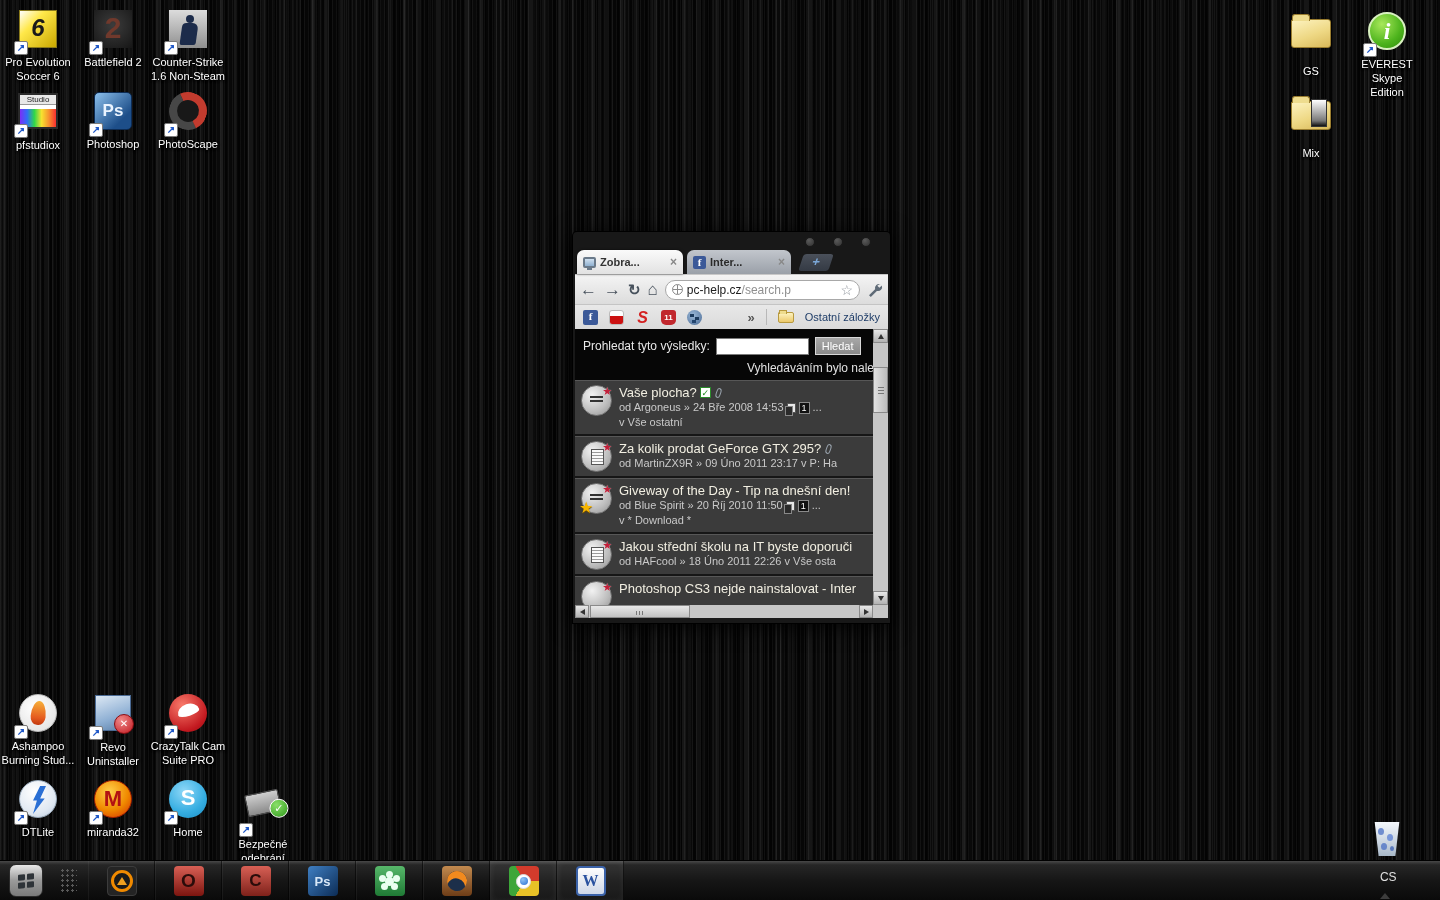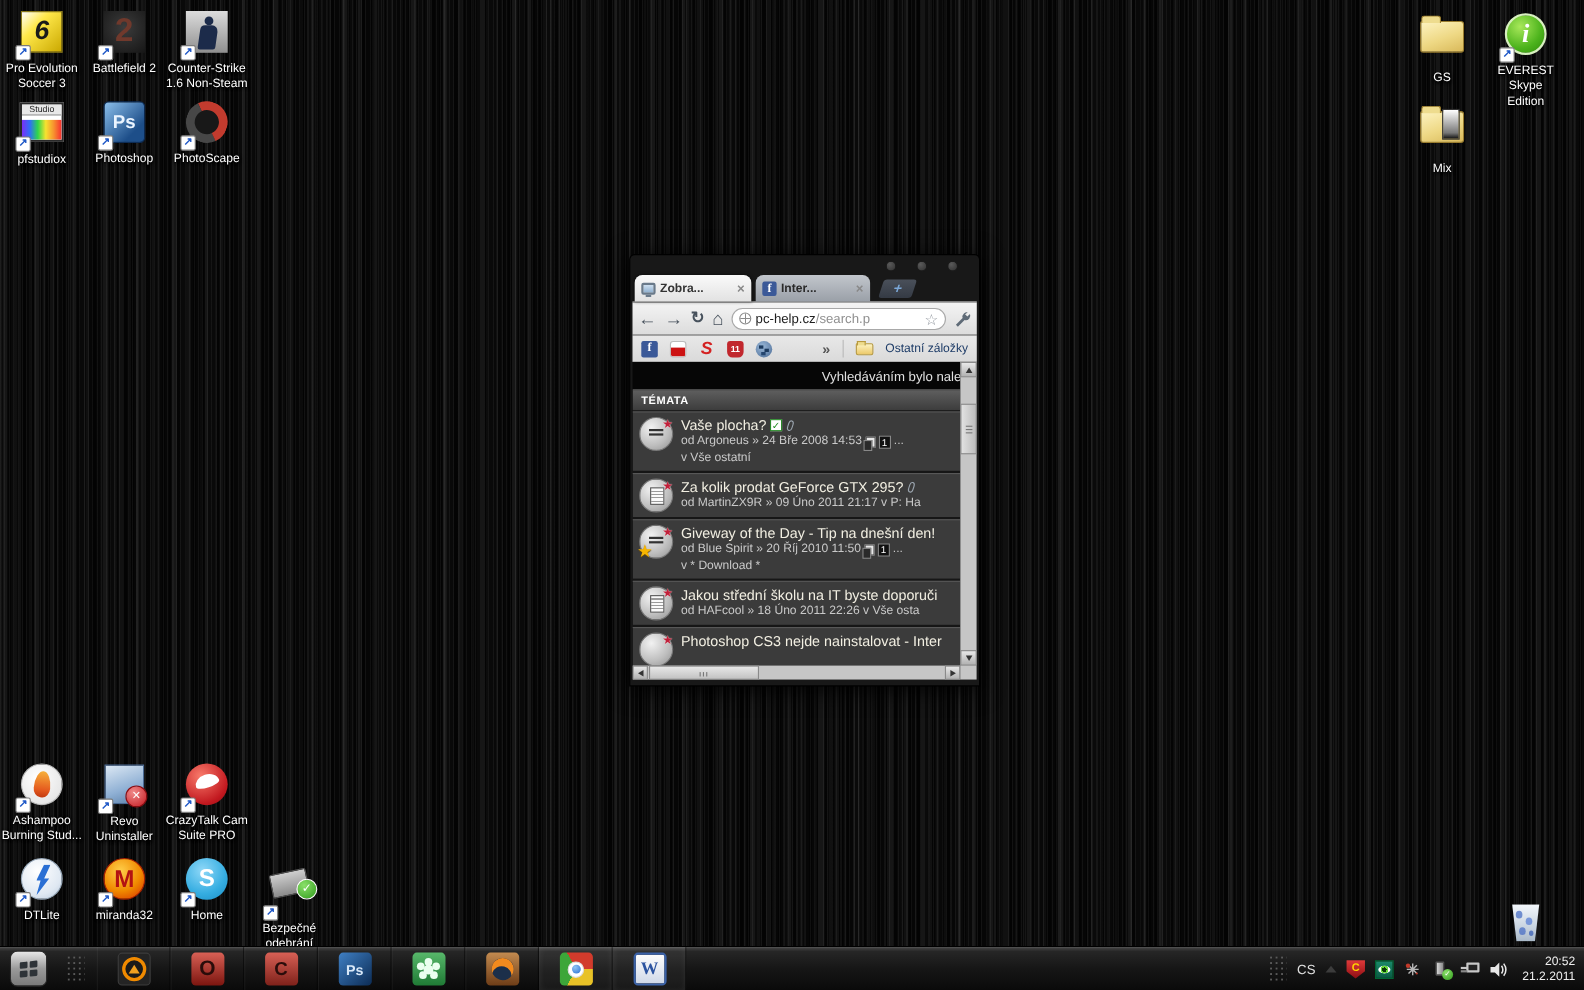--- a/index.html
+++ b/index.html
@@ -227,21 +227,21 @@
   .ap-ff:after { content:""; width:20px; height:20px; border-radius:50%; background:#1c2f4a;
                  box-shadow:inset -4px 5px 0 1px #f28a1e; transform:rotate(-30deg); }
   .ap-chrome { background:conic-gradient(from 210deg, #3da639 0 120deg, #d23b2c 120deg 240deg, #e8c227 240deg 360deg); position:relative; }
   .ap-chrome:after { content:""; width:13px; height:13px; border-radius:50%; background:#fff;
                      box-shadow:inset 0 0 0 3px #fff; border:1px solid #ddd; }
   .ap-chrome:before { content:""; position:absolute; z-index:2; width:8px; height:8px; border-radius:50%;
                       background:radial-gradient(circle at 35% 30%, #8fc4f4, #2a6fd4); }
   .ap-word { background:linear-gradient(#fdfdfd,#cfd8e8); border:2px solid #3b62a8; color:#2b53a0;
              font-size:16px; font-family:"Liberation Serif",serif; }
 
-  .tray { position:absolute; right:0; top:0; height:40px; display:flex; align-items:center; gap:9px; padding-right:8px; }
+  .tray { position:absolute; right:0; top:0; height:40px; display:flex; align-items:flex-start; gap:9px; padding-right:8px;flex-direction:column; }
   .lang { color:#e0e0e0; font-size:12px; }
   .hiddenarr { width:0; height:0; border-left:5px solid transparent; border-right:5px solid transparent;
                border-bottom:6px solid #3c3c3c; }
   .tico { width:17px; height:17px; position:relative; }
   .t-shield { background:linear-gradient(#e03a3a,#8a0d12); clip-path:polygon(0 0,100% 0,100% 62%,50% 100%,0 62%);
               color:#ffd400; font-weight:bold; font-size:10px; line-height:15px; text-align:center; }
   .t-eye { background:linear-gradient(#1a8a6a,#0a5a44); border:1px solid #063; }
   .t-eye:after { content:""; position:absolute; left:2px; top:4px; width:11px; height:7px; border-radius:50%;
                  background:radial-gradient(circle, #0a3a0a 0 2px, #6adb3a 2px 3.5px, #fff 3.5px); }
   .t-splat { color:#b8b8b8; font-size:14px; line-height:17px; text-align:center; font-weight:bold; }
@@ -261,21 +261,21 @@
 <body>
 
 <div class="desktop">
 
   <div class="dicon" style="left:0;top:8px">
     <div class="ig">
         <div class="ic-pes6">6</div>
         <span class="sc">↗</span>
       </div>
     <div class="dlabel">Pro Evolution
-Soccer 3</div>
+Soccer 6</div>
   </div>
   <div class="dicon" style="left:75px;top:8px">
     <div class="ig">
         <div class="ic-bf2">2</div>
         <span class="sc">↗</span>
       </div>
     <div class="dlabel">Battlefield 2</div>
   </div>
   <div class="dicon" style="left:150px;top:8px">
     <div class="ig">
@@ -435,23 +435,27 @@
       <span class="bm bm-11">11</span>
       <span class="bm bm-globe"></span>
       <span class="bm-chevron">»</span>
       <span class="bm-sep"></span>
       <span class="bm-folder"></span>
       <span class="bm-other">Ostatní záložky</span>
     </div>
 
     <div class="bcontent">
       <div class="bpage">
+        <div class="searchrow">
+          <span class="searchlabel">Prohledat tyto výsledky:</span>
+          <input class="searchinput" style="">
+          <button class="searchbtn">Hledat</button>
+        </div>
         <div class="resultnote">Vyhledáváním bylo nale</div>
 
-        <div class="temata">TÉMATA</div>
 
         <div class="trow">
           <div class="ticonwrap">
               <div class="tcircle">
                 <span class="bars"></span>
                 <span class="rstar">★</span>
               </div>
             </div>
           <div class="tbody">
             <div class="tmeta">
@@ -477,21 +481,21 @@
                 <span class="sheet"></span>
                 <span class="rstar">★</span>
               </div>
             </div>
           <div class="tbody">
             <div class="tmeta">
                 <span class="ttitle">Za kolik prodat GeForce GTX 295?</span>
                 <span class="clipic"></span>
               </div>
             <div class="tmeta">
-                <span>od MartinZX9R » 09 Úno 2011 21:17 v P: Ha</span>
+                <span>od MartinZX9R » 09 Úno 2011 23:17 v P: Ha</span>
               </div>
           </div>
         </div>
 
         <div class="trow">
           <div class="ticonwrap">
               <div class="tcircle">
                 <span class="bars"></span>
                 <span class="rstar">★</span>
                 <span class="ystar">★</span>

